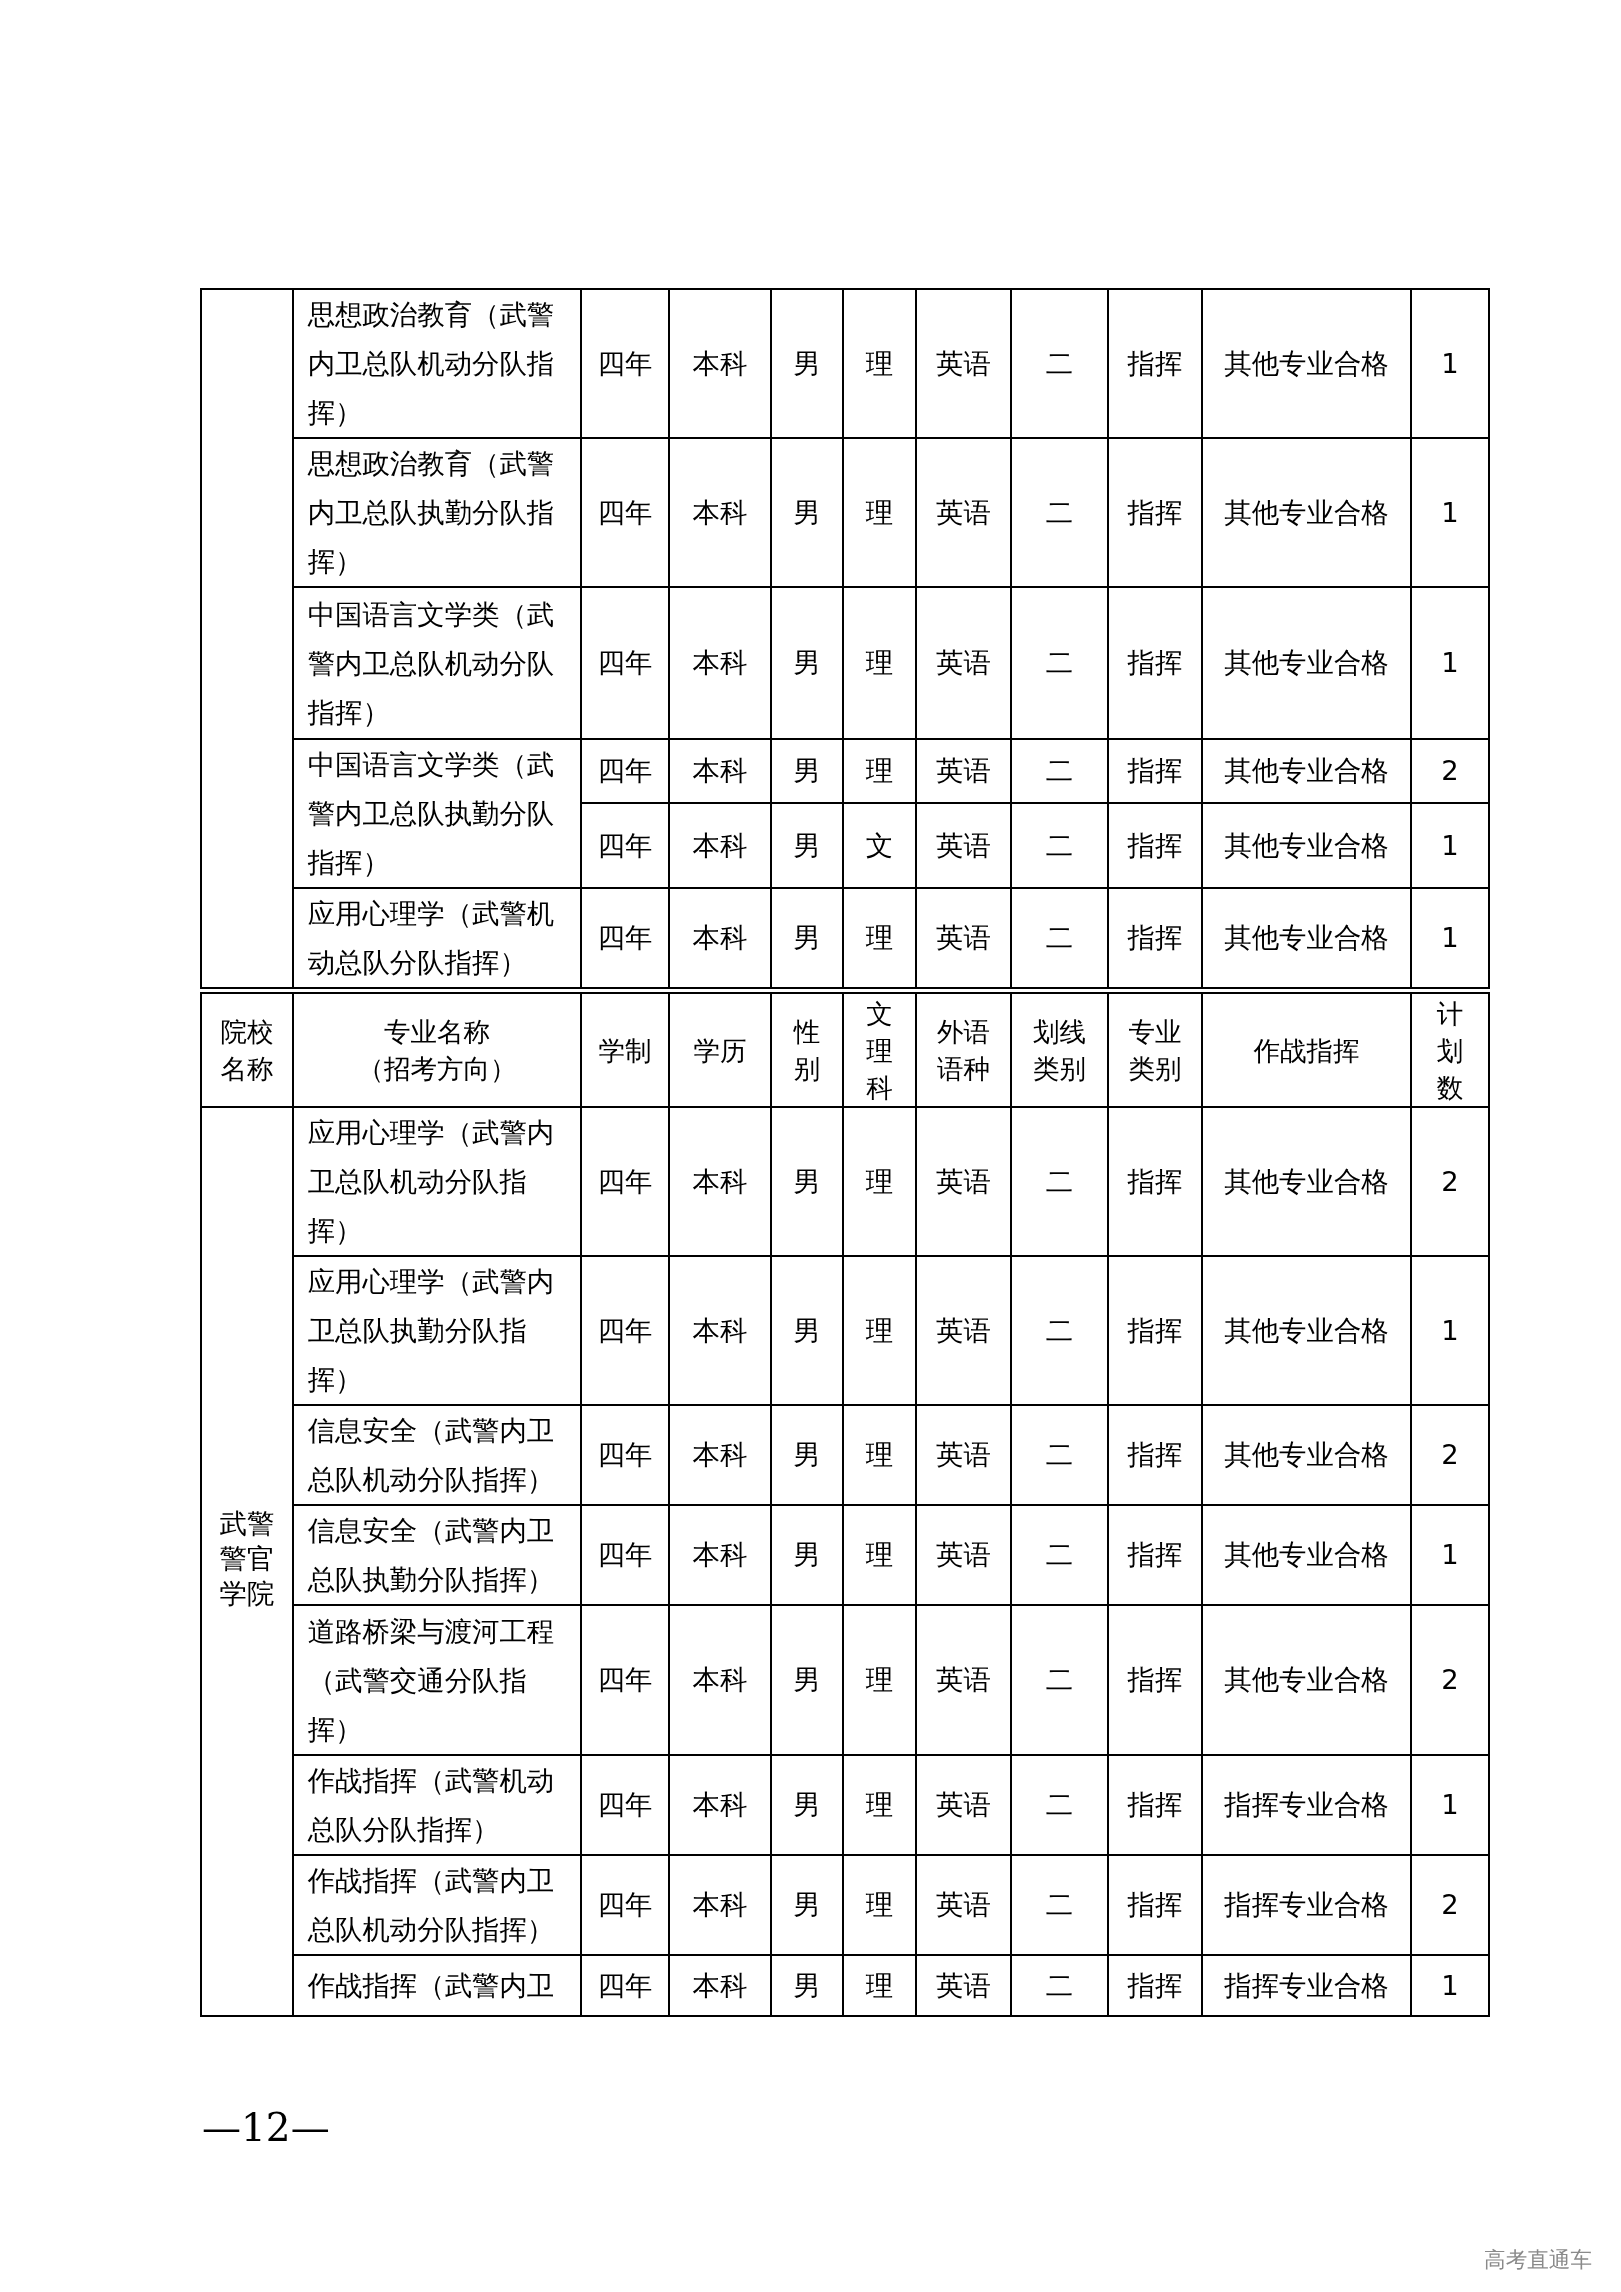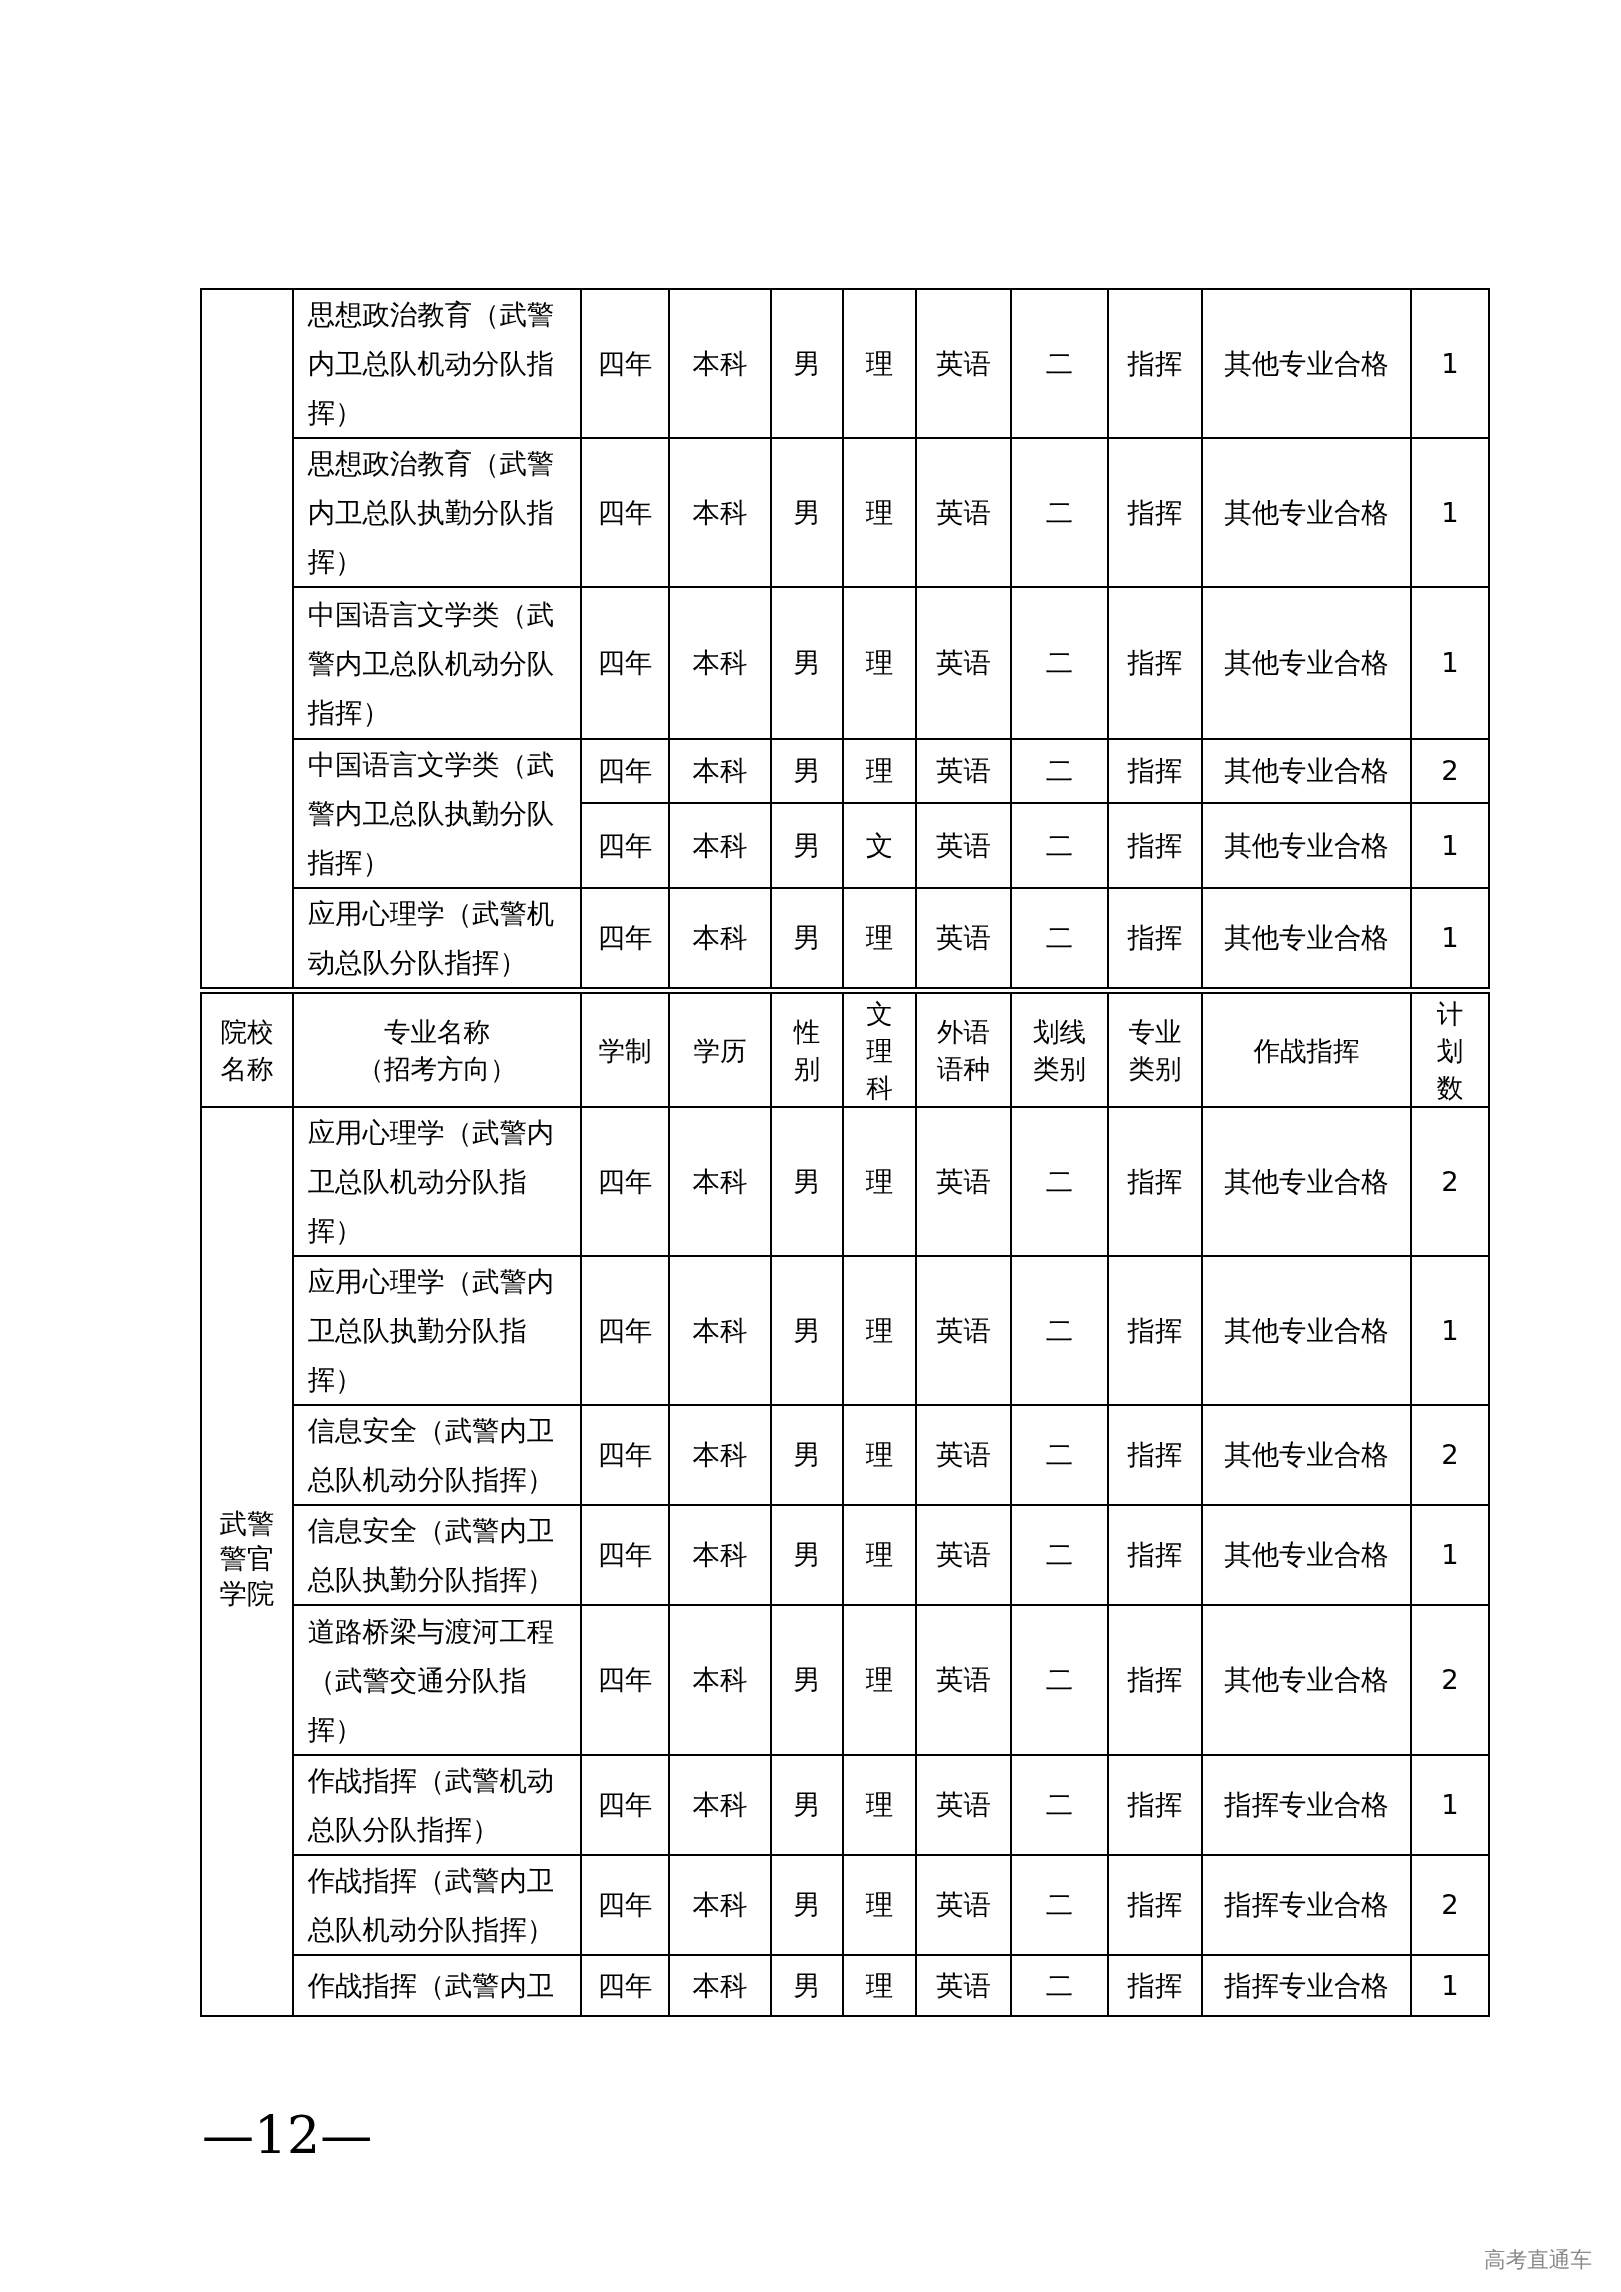--- a/index.html
+++ b/index.html
@@ -43,21 +43,21 @@
   .col-sex    { width: 72px; }
   .col-ws     { width: 73px; }
   .col-lang   { width: 95px; }
   .col-line   { width: 97px; }
   .col-cat    { width: 94px; }
   .col-phys   { width: 209px; }
   .col-plan   { width: 78px; }
   .pagenum {
     position: absolute; left: 202px; top: 2105px;
     font-family: "DejaVu Serif", "Liberation Serif", serif;
-    font-size: 52px; letter-spacing: 0px;
+    font-size: 39px; letter-spacing: 0px;
   }
   .watermark {
     position: absolute; right: 29px; top: 2245px;
     font-size: 21.6px; color: #8a8a8a;
   }
   .vtext { display: inline-block; width: 1.05em; line-height: 37px; white-space: normal; word-break: break-all; }
 </style>
 </head>
 <body>
 

